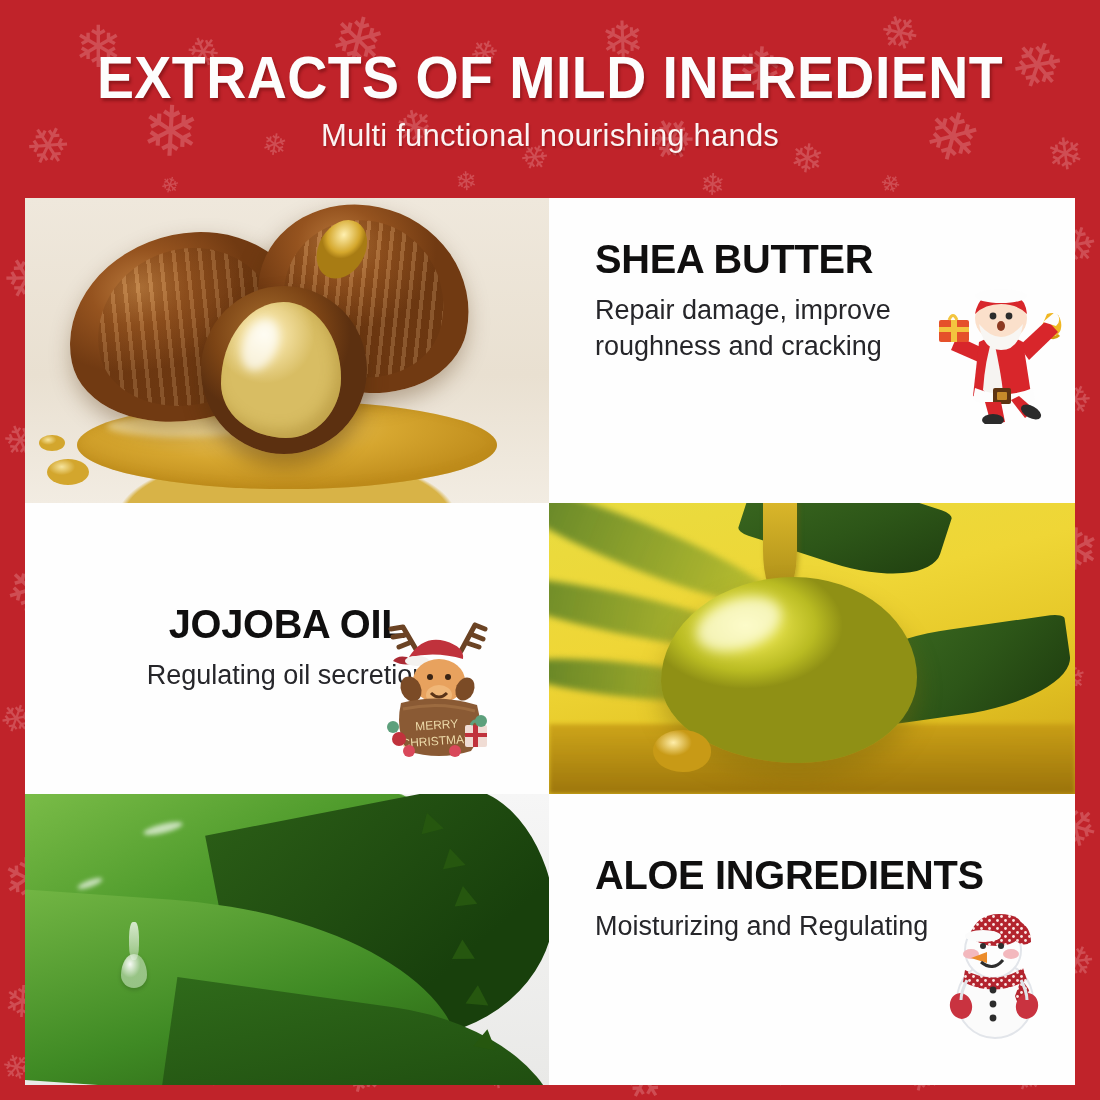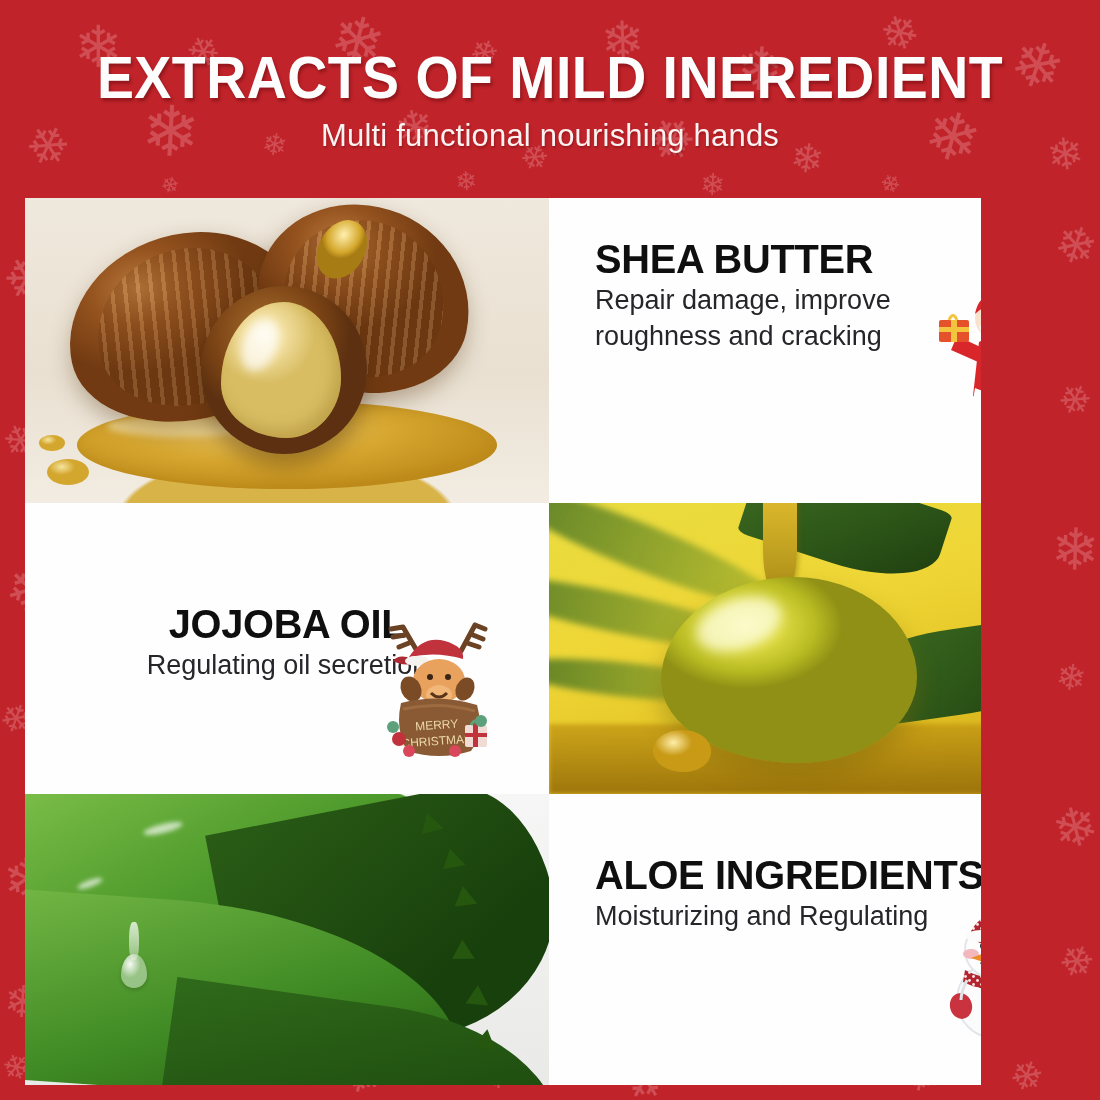--- a/index.html
+++ b/index.html
@@ -52,21 +52,21 @@
     font-weight: 400;
     color: #fbf3f2;
     letter-spacing: .2px;
     text-shadow: 1px 2px 2px rgba(90,8,10,.35);
   }
 
   
   #grid {
     position: absolute;
     left: 25px; top: 198px;
-    width: 956px; height: 887px;
+    width: 1050px; height: 887px;
     display: grid;
     grid-template-columns: 524px 526px;
     grid-template-rows: 305px 291px 291px;
     background: #737373;
     z-index: 3;
     overflow: hidden;
   }
   .cell { position: relative; overflow: hidden; }
 
   
@@ -81,21 +81,21 @@
     font-weight: 700;
     font-size: 41px;
     color: #100f0f;
     letter-spacing: -.3px;
     transform: scaleX(.97);
     transform-origin: left center;
     white-space: nowrap;
   }
   .txtwrap.center .heading { transform-origin: center center; }
   .desc {
-    margin-top: 0;
+    margin-top: 10px;
     font-size: 27px;
     line-height: 1.33;
     color: #26262a;
     font-weight: 400;
   }
 
   
   #cell-shea .txtwrap   { top: 38px; }
   #cell-jojoba .txtwrap { top: 98px; }
   #cell-aloe .txtwrap   { top: 58px; }

